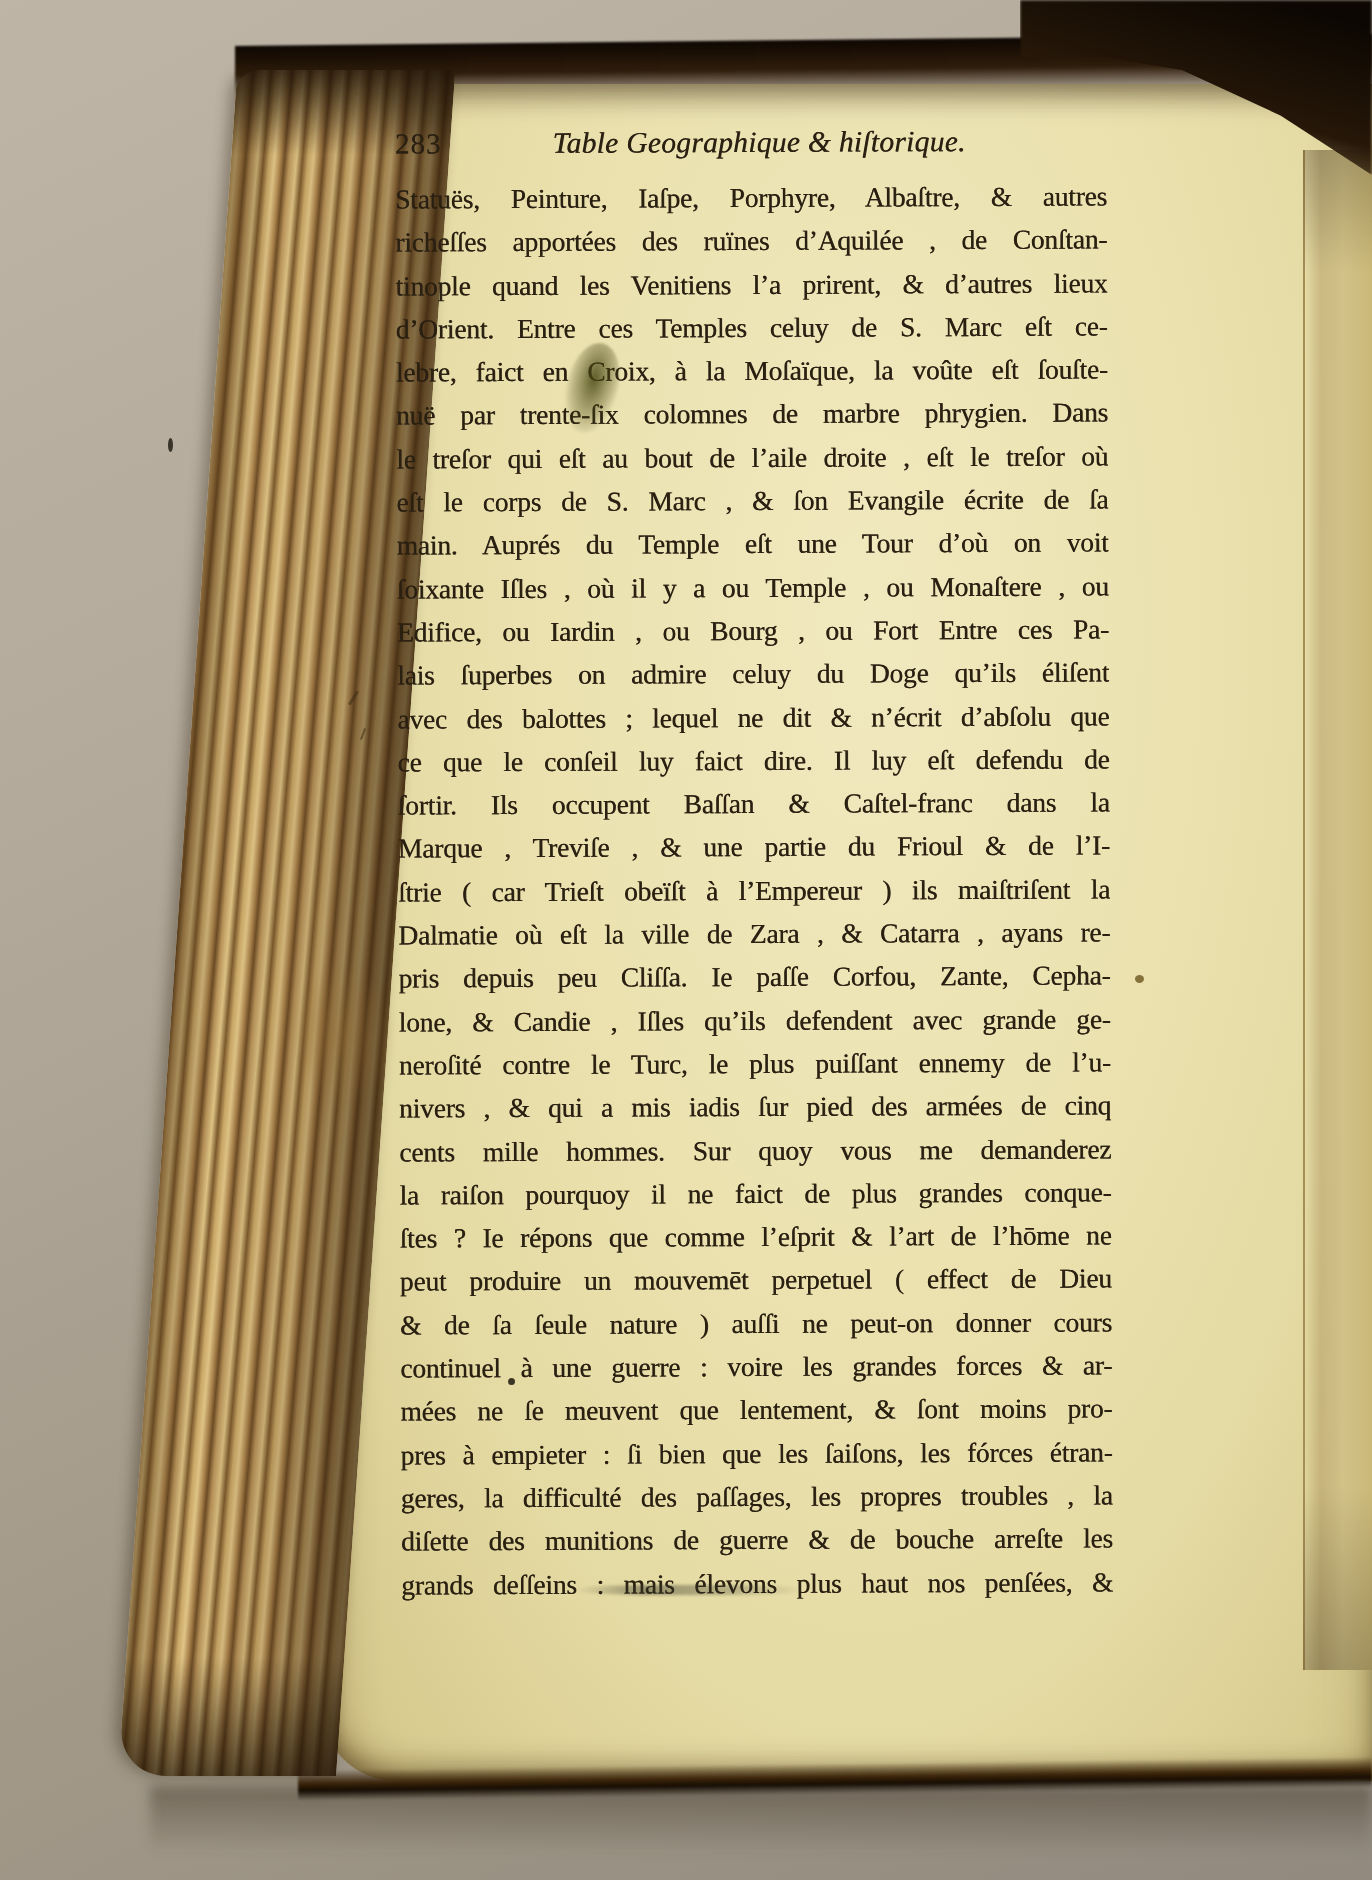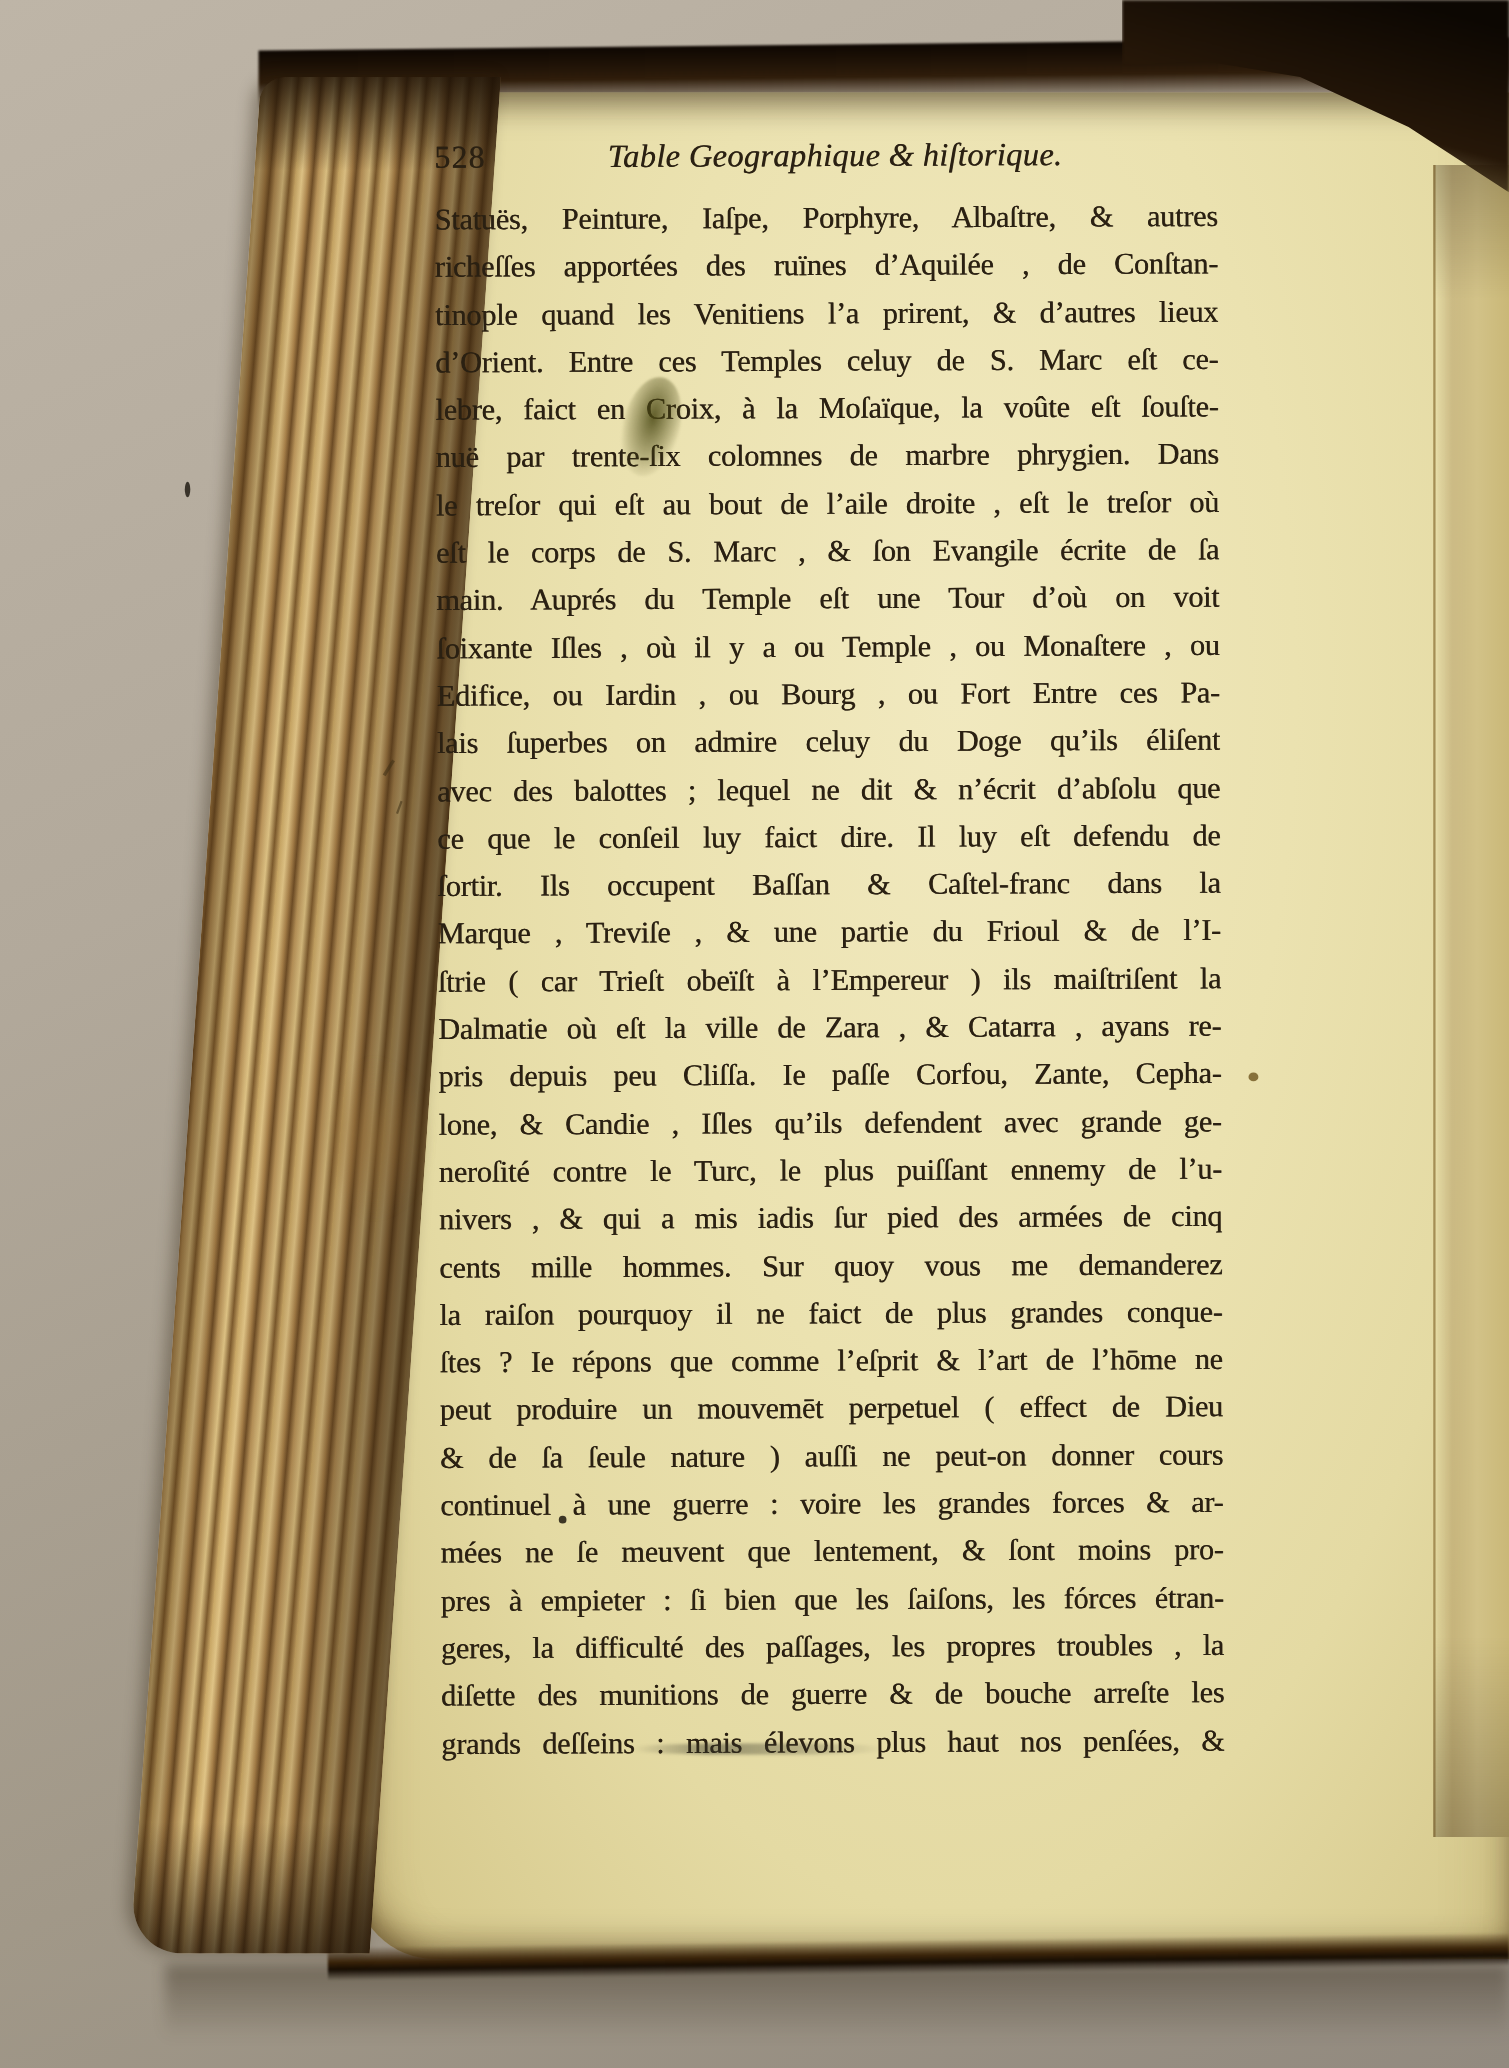--- a/index.html
+++ b/index.html
@@ -114,21 +114,21 @@
   <div class="floor-shadow"></div>
   <div class="top-band"></div>
   <div class="page"></div>
   <div class="right-strip"></div>
   <div class="bottom-edge"></div>
   <div class="top-wedge"></div>
   <div class="fore-edge"></div>
 
   <div class="text-layer">
     <div class="page-header">
-      <span class="page-number">528</span>
+      <span class="page-number">283</span>
       <span class="running-title">Table Geographique &amp; hiſtorique.</span>
     </div>
     <div class="body-lines">
         <div class="text-line">Statuës, Peinture, Iaſpe, Porphyre, Albaſtre, &amp; autres</div>
         <div class="text-line">richeſſes apportées des ruïnes d’Aquilée , de Conſtan-</div>
         <div class="text-line">tinople quand les Venitiens l’a prirent, &amp; d’autres lieux</div>
         <div class="text-line">d’Orient.  Entre ces Temples celuy de S. Marc eſt ce-</div>
         <div class="text-line">lebre, faict en Croix, à la Moſaïque, la voûte eſt ſouſte-</div>
         <div class="text-line">nuë par trente-ſix colomnes de marbre phrygien.  Dans</div>
         <div class="text-line">le treſor qui eſt au bout de l’aile droite , eſt le treſor où</div>

